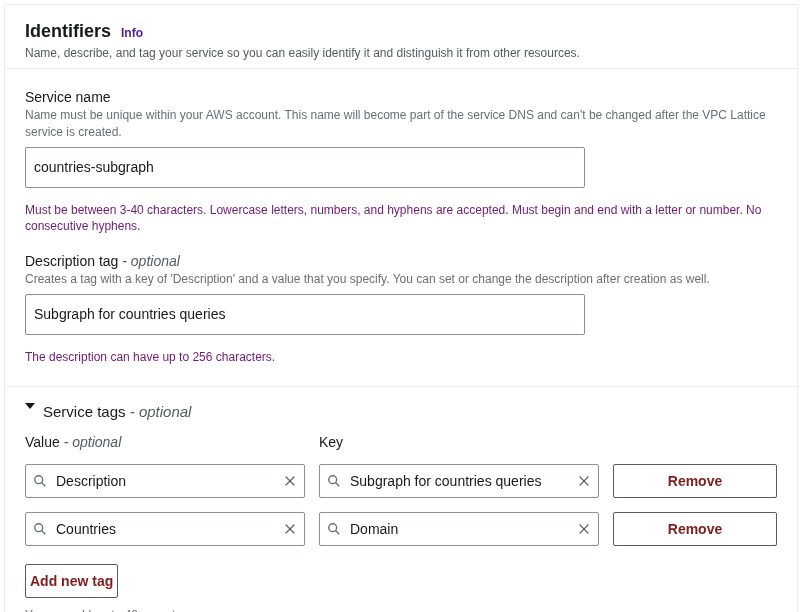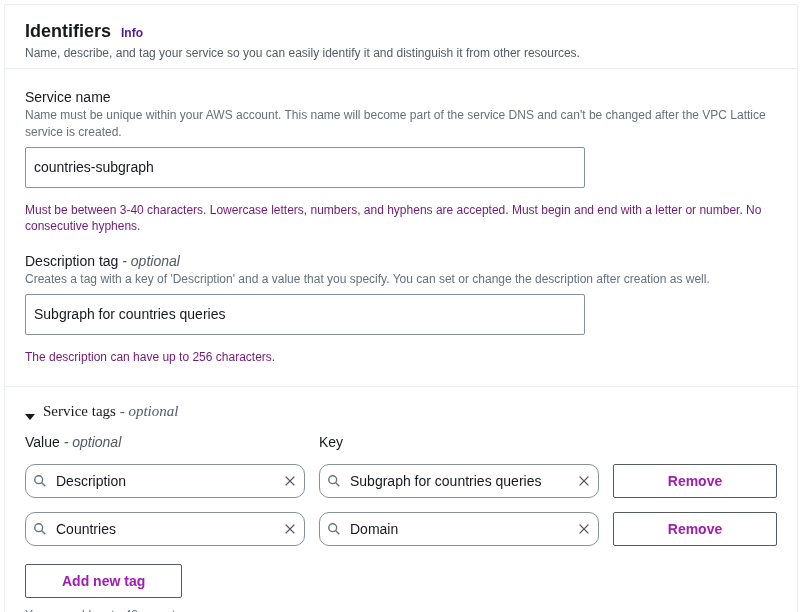--- a/index.html
+++ b/index.html
@@ -80,25 +80,24 @@
     border: 1px solid #879196;
     border-radius: 2px;
     background: #fff;
     font-family: inherit;
   }
   .collapsible {
     padding: 16px 20px 18px 20px;
   }
   .collapsible-header {
     display: flex;
-    align-items: flex-end;
+    align-items: flex-start;
     gap: 8px;
     cursor: pointer;
     margin-bottom: 14px;
-    font-family: Liberation Serif, serif;
   }
   .caret {
     display: inline-block;
     width: 0; height: 0;
     border-left: 5px solid transparent;
     border-right: 5px solid transparent;
     border-top: 6px solid #16191f;
   }
   .collapsible-title {
     font-size: 15px;
@@ -119,44 +118,44 @@
     position: relative;
     width: 280px;
   }
   .search-wrap input {
     width: 100%;
     height: 34px;
     padding: 4px 30px 4px 30px;
     font-size: 14px;
     color: #16191f;
     border: 1px solid #879196;
-    border-radius: 10px;
+    border-radius: 2px;
     font-family: inherit;
   }
   .icon-search {
     position: absolute;
     left: 8px; top: 50%; transform: translateY(-50%);
     width: 14px; height: 14px;
     color: #687078;
     pointer-events: none;
   }
   .icon-clear {
     position: absolute;
     right: 8px; top: 50%; transform: translateY(-50%);
     width: 14px; height: 14px;
     color: #545b64;
     cursor: pointer;
   }
   .btn {
     height: 34px;
-    padding: 0 36px;
+    padding: 0 4px;
     border: 1px solid #545b64;
     border-radius: 2px;
     background: #fff;
-    color: #a21caf;
+    color: #7f1d1d;
     font-size: 14px;
     font-weight: 700;
     font-family: inherit;
     cursor: pointer;
     white-space: nowrap;
   }
   .add-row {
     margin-top: 18px;
   }
   .tags-footnote {

